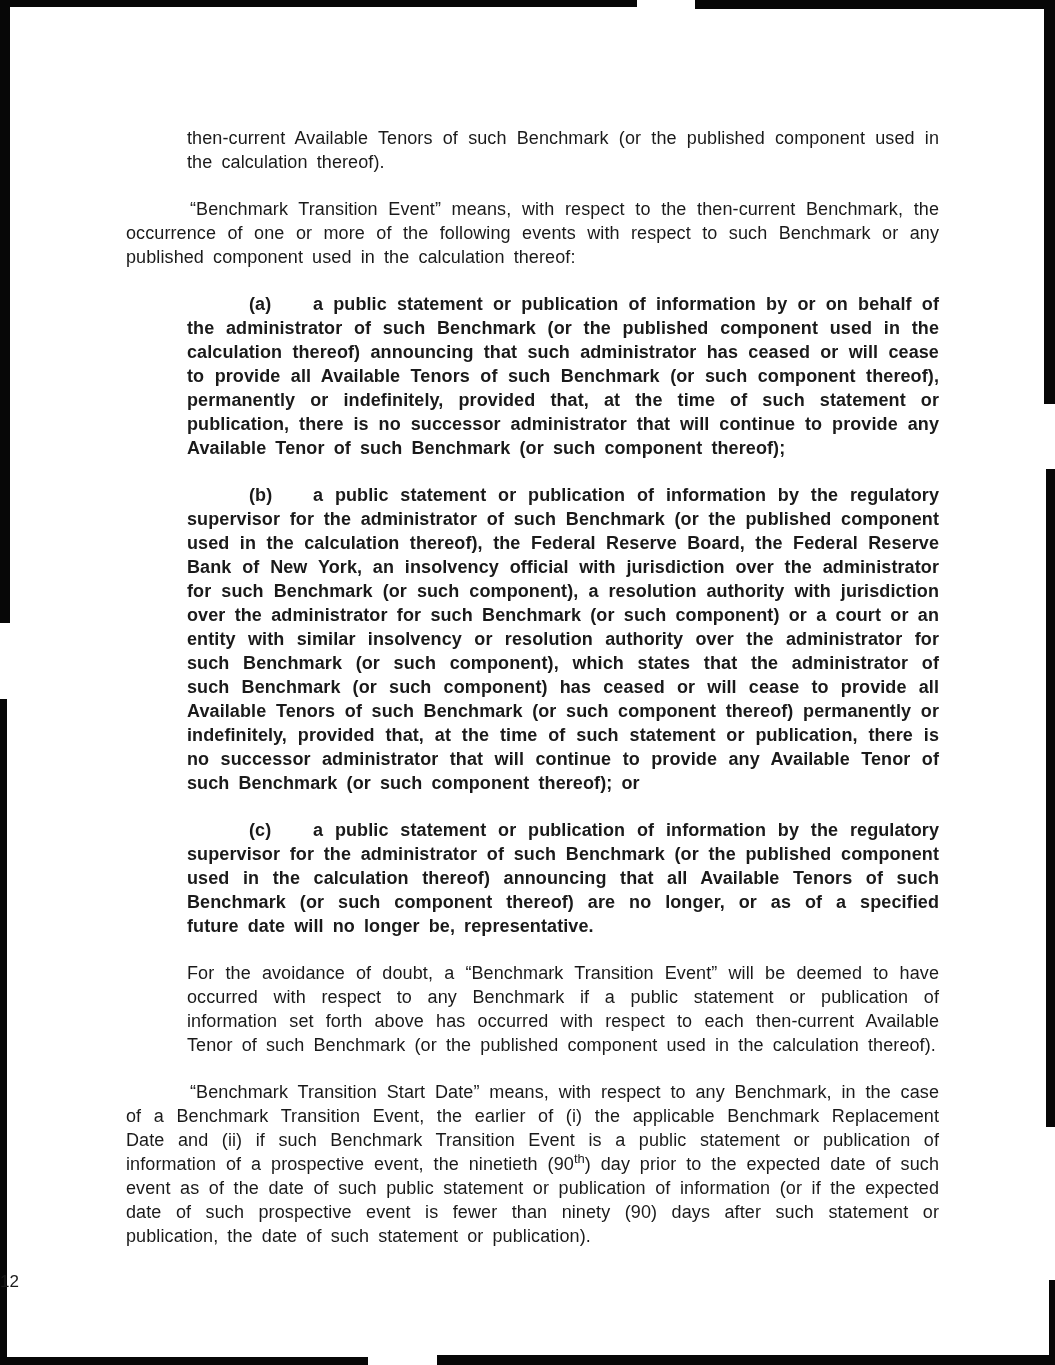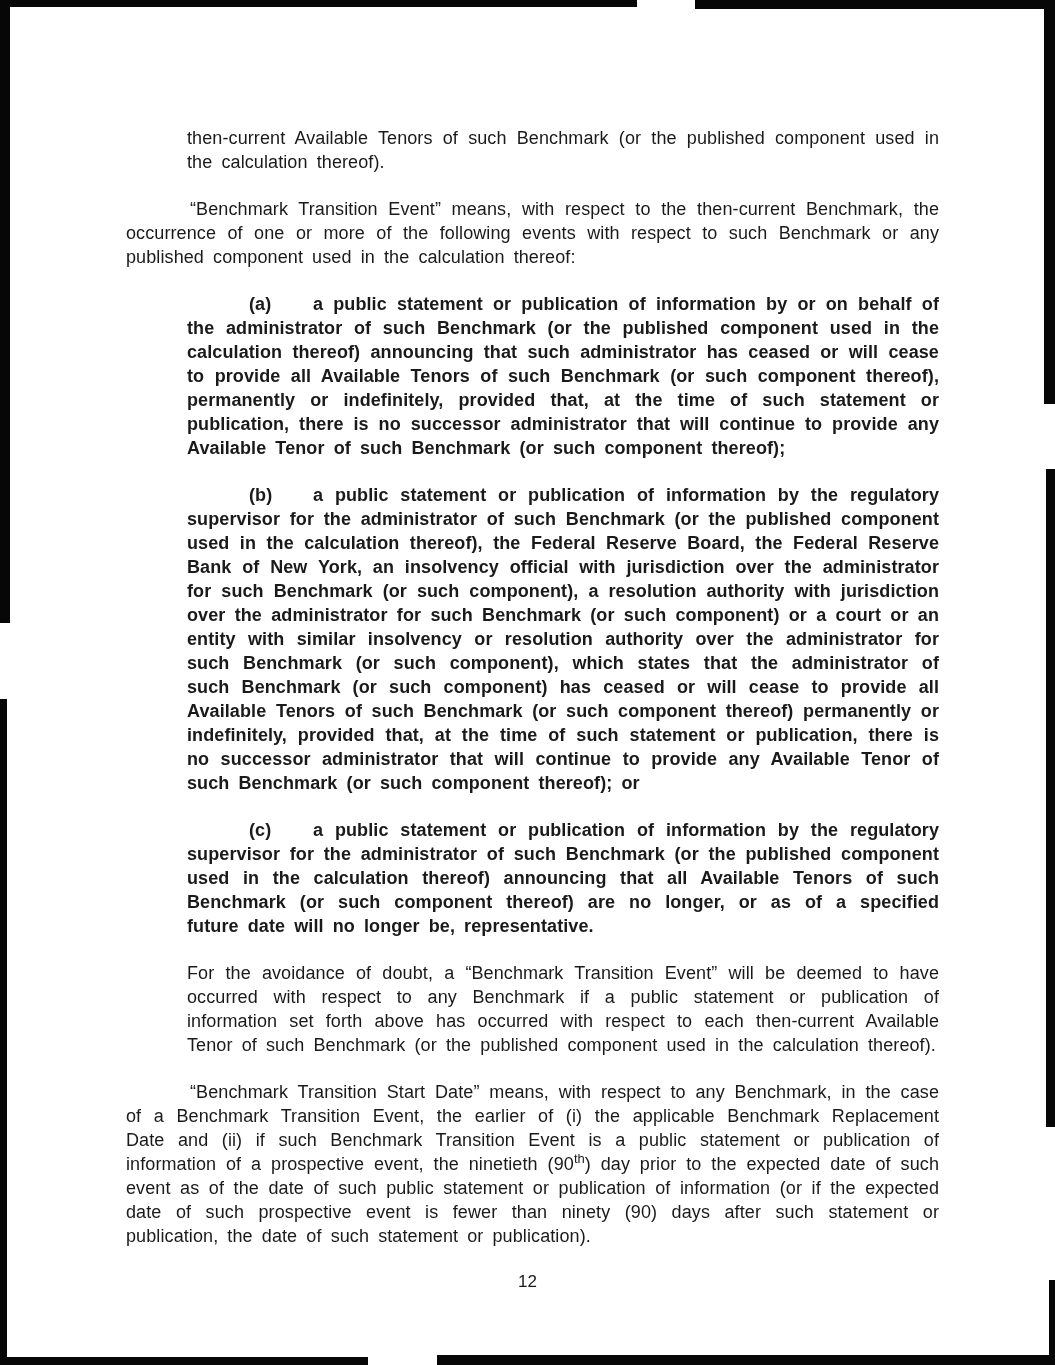--- a/index.html
+++ b/index.html
@@ -38,21 +38,20 @@
     font-size: 13px;
     line-height: 0;
     vertical-align: super;
     letter-spacing: 0;
   }
   .pagenum {
     position: absolute;
     left: 0;
     right: 0;
     top: 1272px;
-    text-align: center;
     font-size: 17px;
     word-spacing: normal;
   }
   
   .scan { position: absolute; background: #070707; }
   .scan-top-left    { left: 0;      top: 0;      width: 637px; height: 7px; }
   .scan-top-right   { left: 695px;  top: 0;      width: 360px; height: 9px; }
   .scan-left-upper  { left: 0;      top: 0;      width: 10px;  height: 623px; }
   .scan-left-lower  { left: 0;      top: 699px;  width: 7px;   height: 666px; }
   .scan-right-upper { left: 1044px; top: 0;      width: 11px;  height: 404px; }

